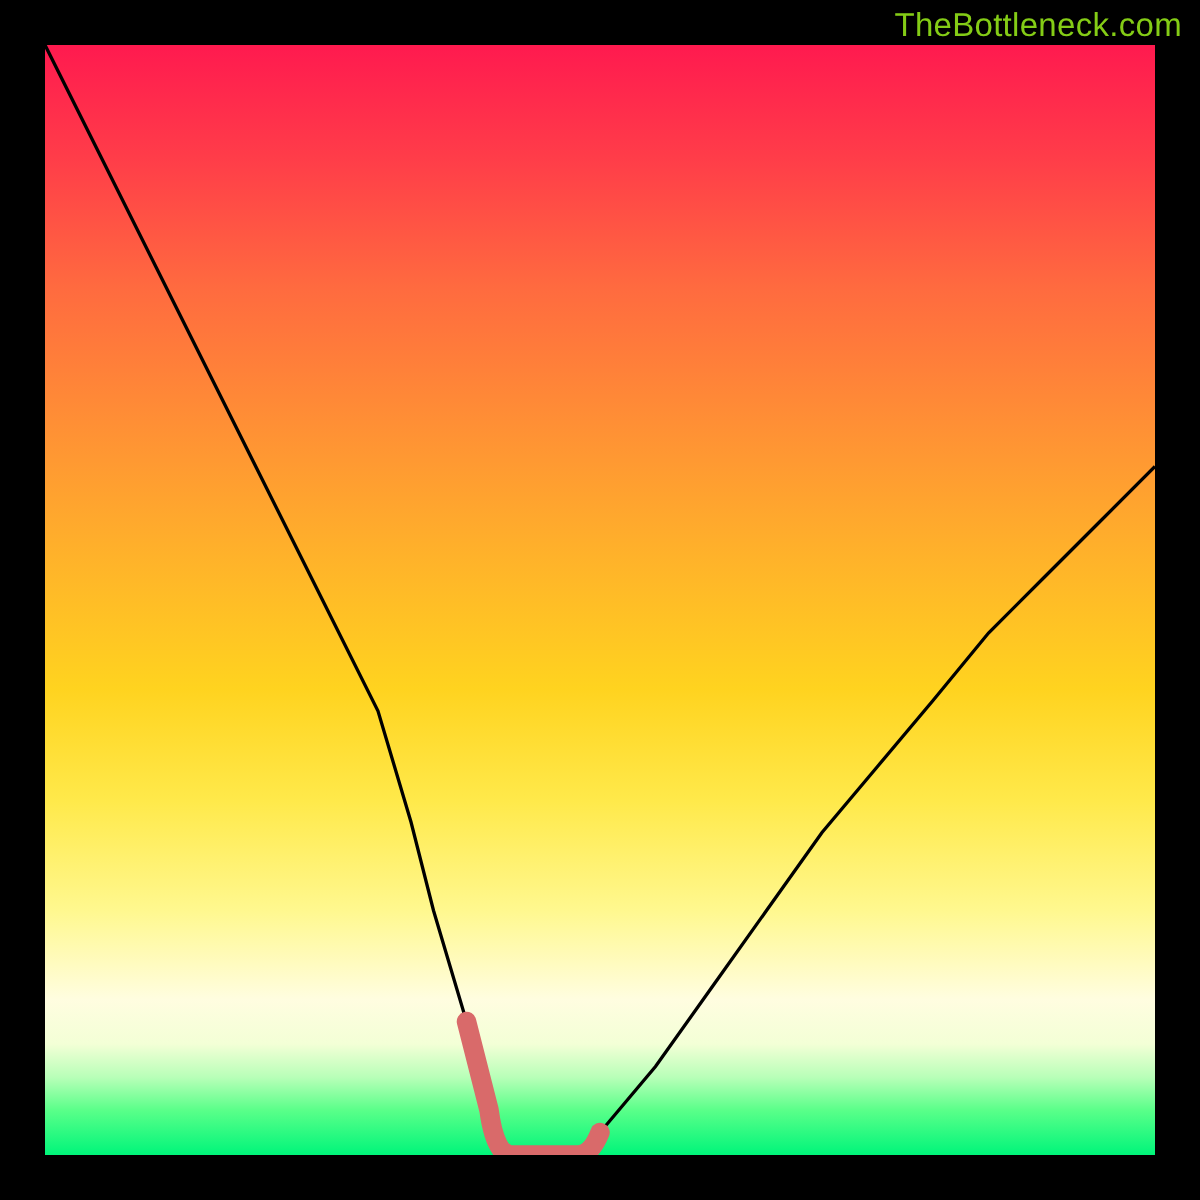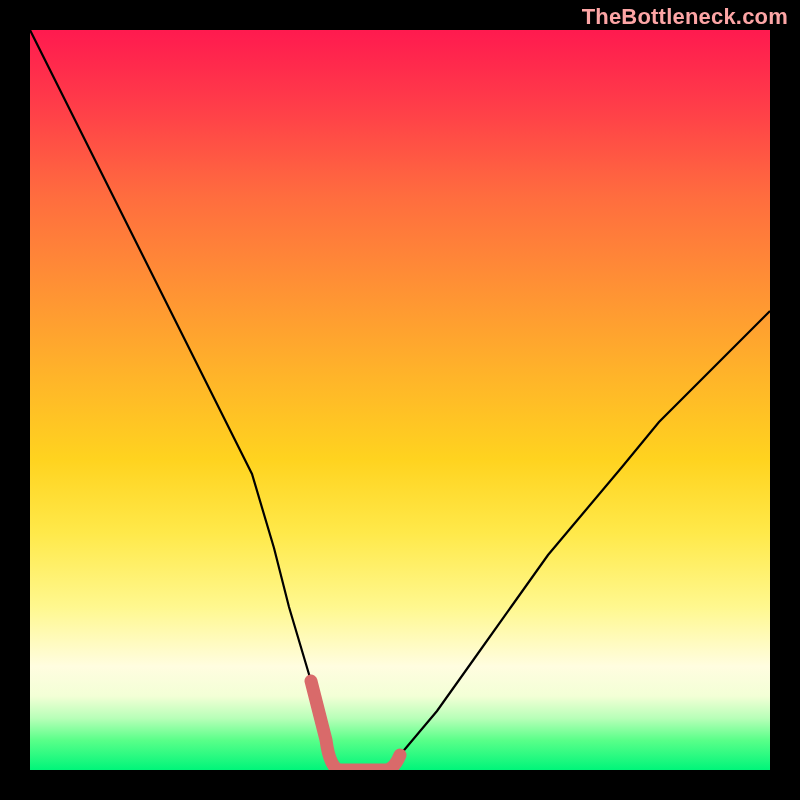--- a/index.html
+++ b/index.html
@@ -14,23 +14,23 @@
   .frame {
     position: relative;
     width: 800px;
     height: 800px;
     background: #000;
   }
   .watermark {
     position: absolute;
     top: 4px;
     right: 12px;
-    color: #fca5a5;
+    color: #84cc16;
     font-size: 22px;
-    font-weight: 700;
+    font-weight: 400;
     letter-spacing: 0.2px;
     user-select: none;
   }
   .plot-area {
     position: absolute;
     left: 30px;
     top: 30px;
     width: 740px;
     height: 740px;
     overflow: hidden;

